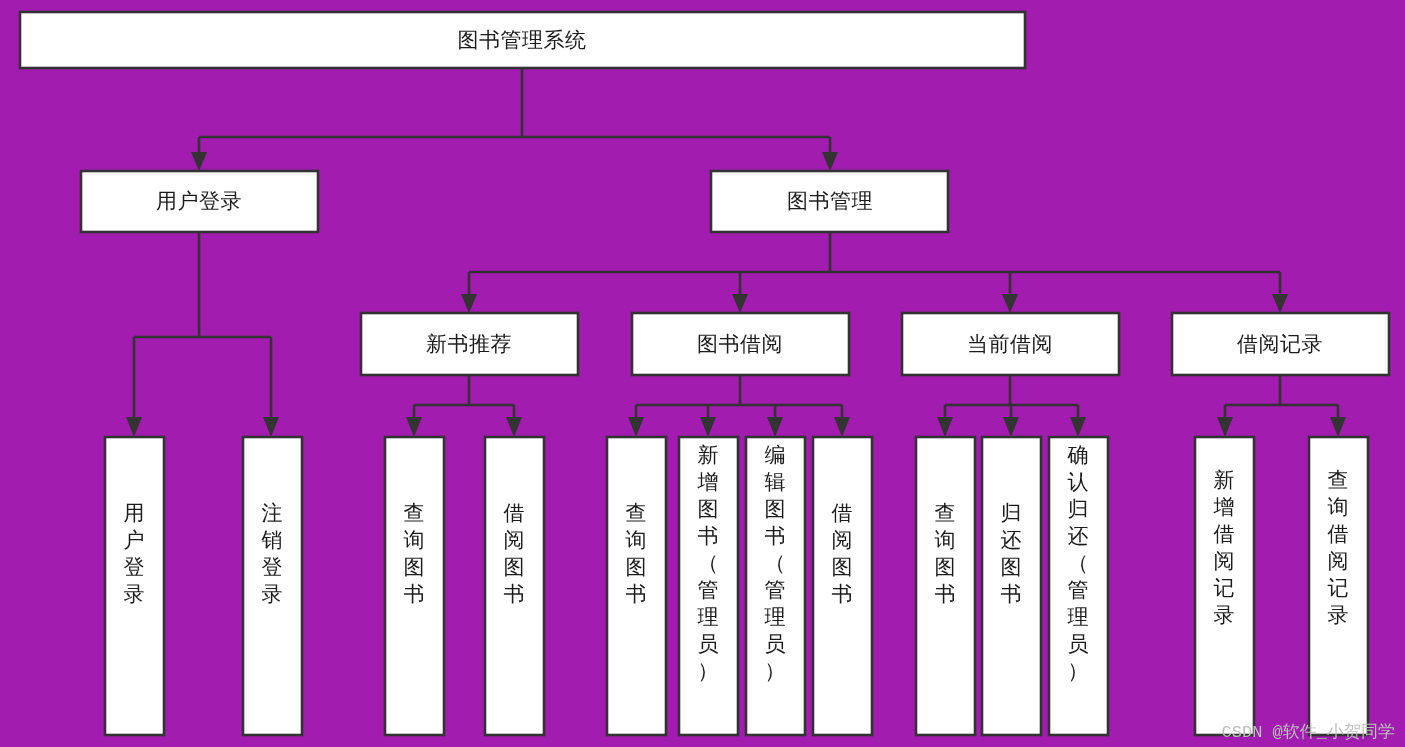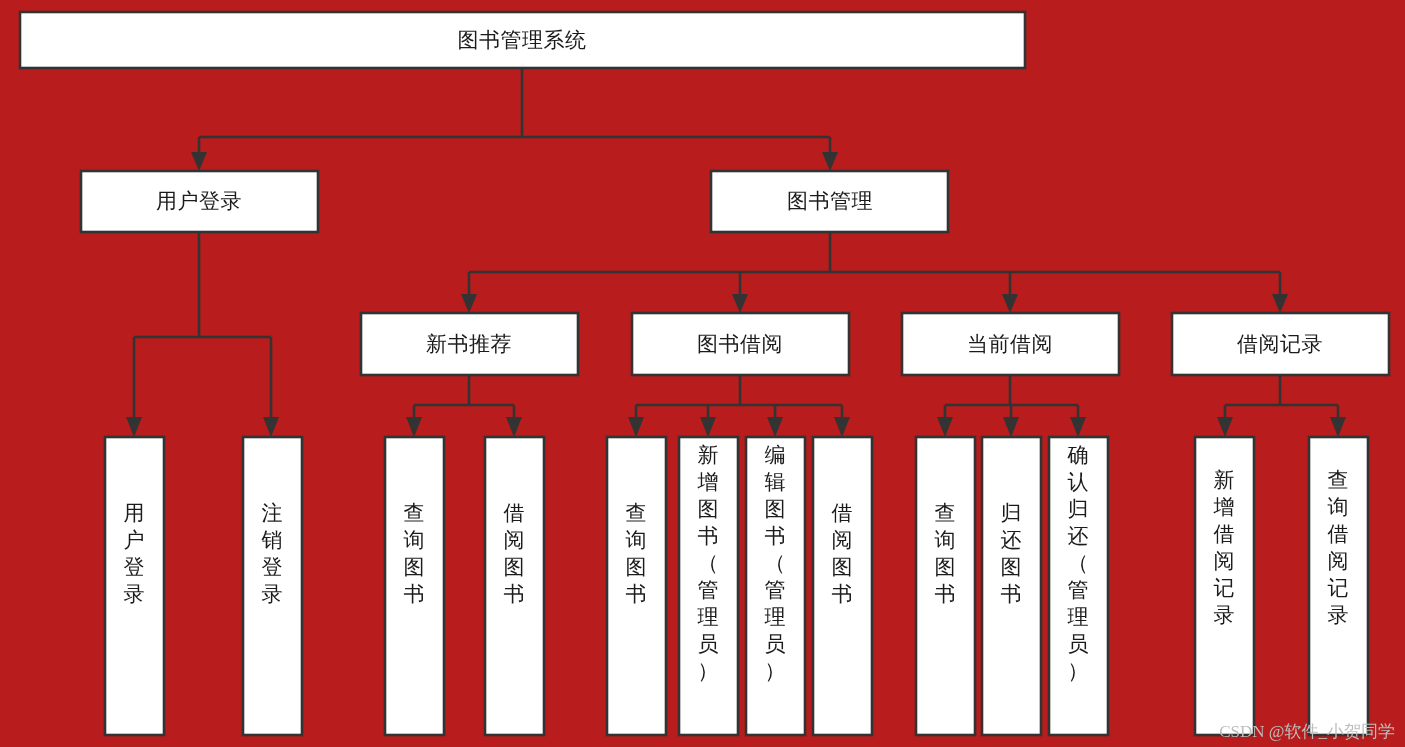--- a/index.html
+++ b/index.html
@@ -11,21 +11,21 @@
   body {
     width: 1405px;
     height: 747px;
     font-family: "DejaVu Sans", "Liberation Sans", sans-serif;
     overflow: hidden;
   }
   #diagram-root {
     position: relative;
     width: 1405px;
     height: 747px;
-    background: #b91c1c;
+    background: #a21caf;
   }
   svg.diagram-canvas {
     position: absolute;
     left: 0;
     top: 0;
     width: 1405px;
     height: 747px;
     display: block;
   }
   .node-box {
@@ -54,21 +54,21 @@
     font-family: "DejaVu Sans", "Liberation Sans", sans-serif;
     font-size: 21px;
     fill: #1b1b1b;
     text-anchor: middle;
     letter-spacing: 0px;
   }
   .watermark {
     position: absolute;
     right: 10px;
     bottom: 4px;
-    font-family: Liberation Serif, serif;
+    font-family: Liberation Mono, monospace;
     font-size: 17px;
     color: #bdbdbd;
     white-space: nowrap;
     user-select: none;
   }
 </style>
 </head>
 <body>
 
 <div id="diagram-root">

